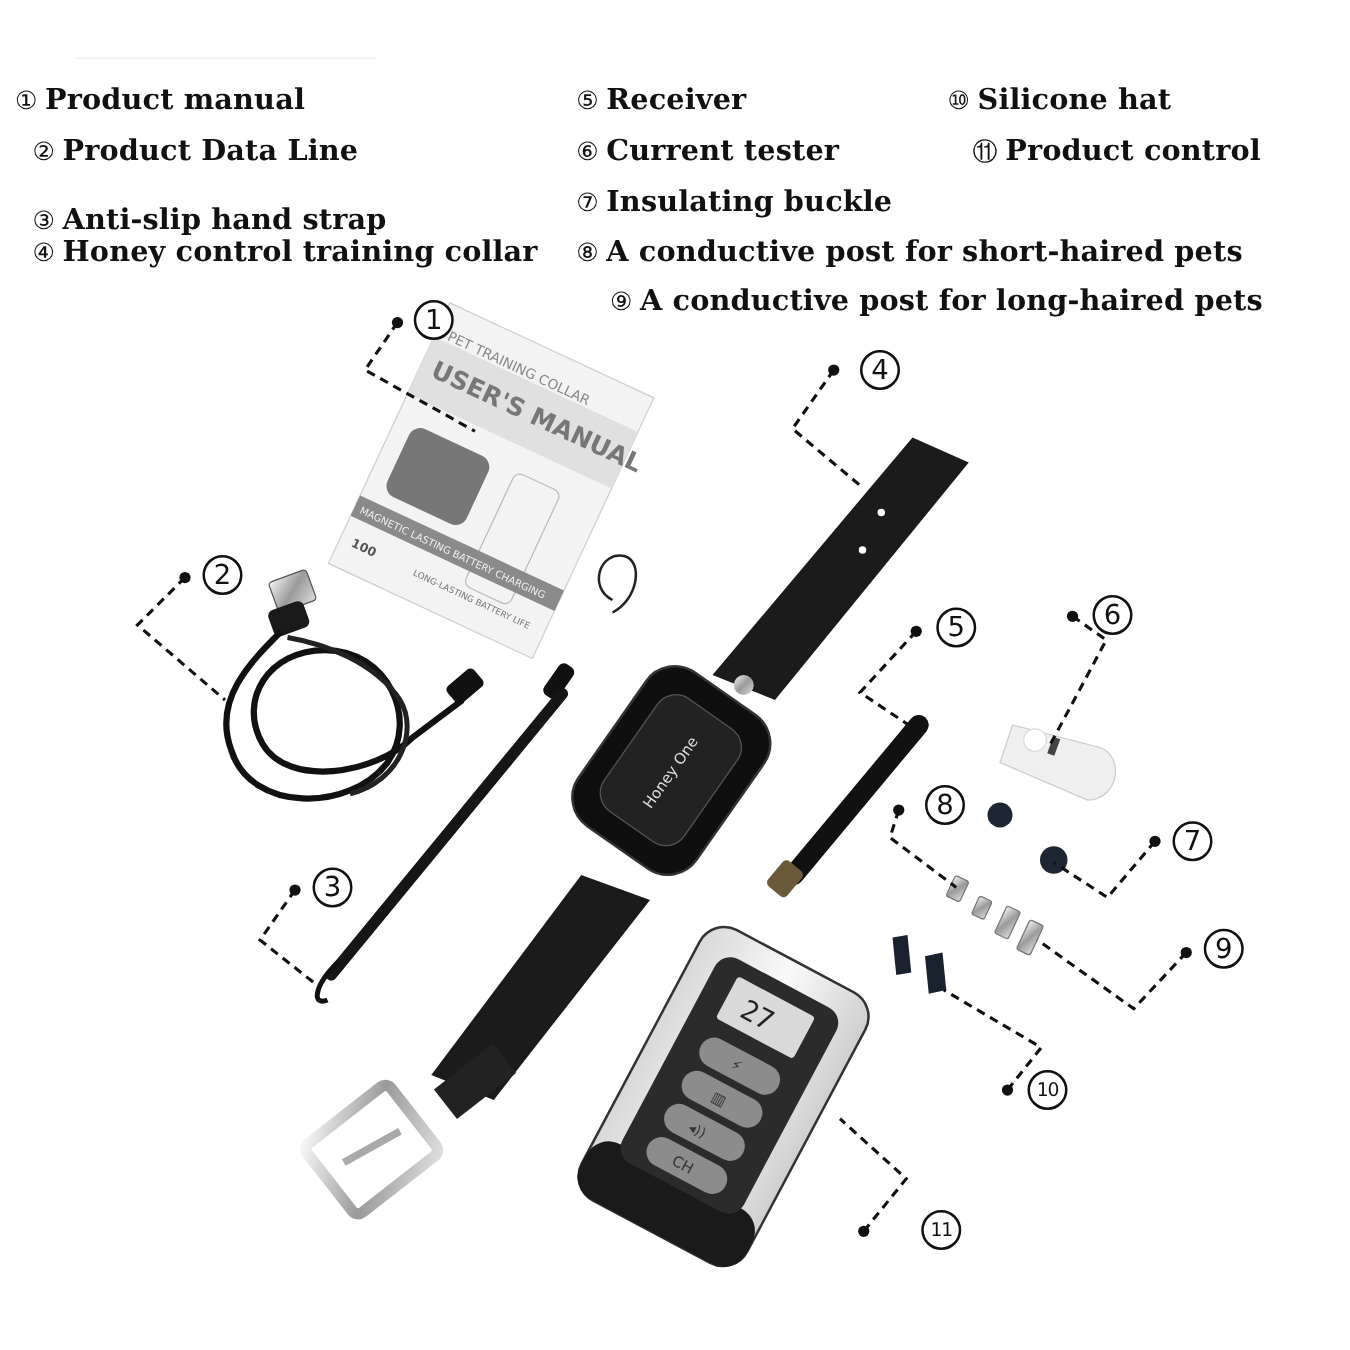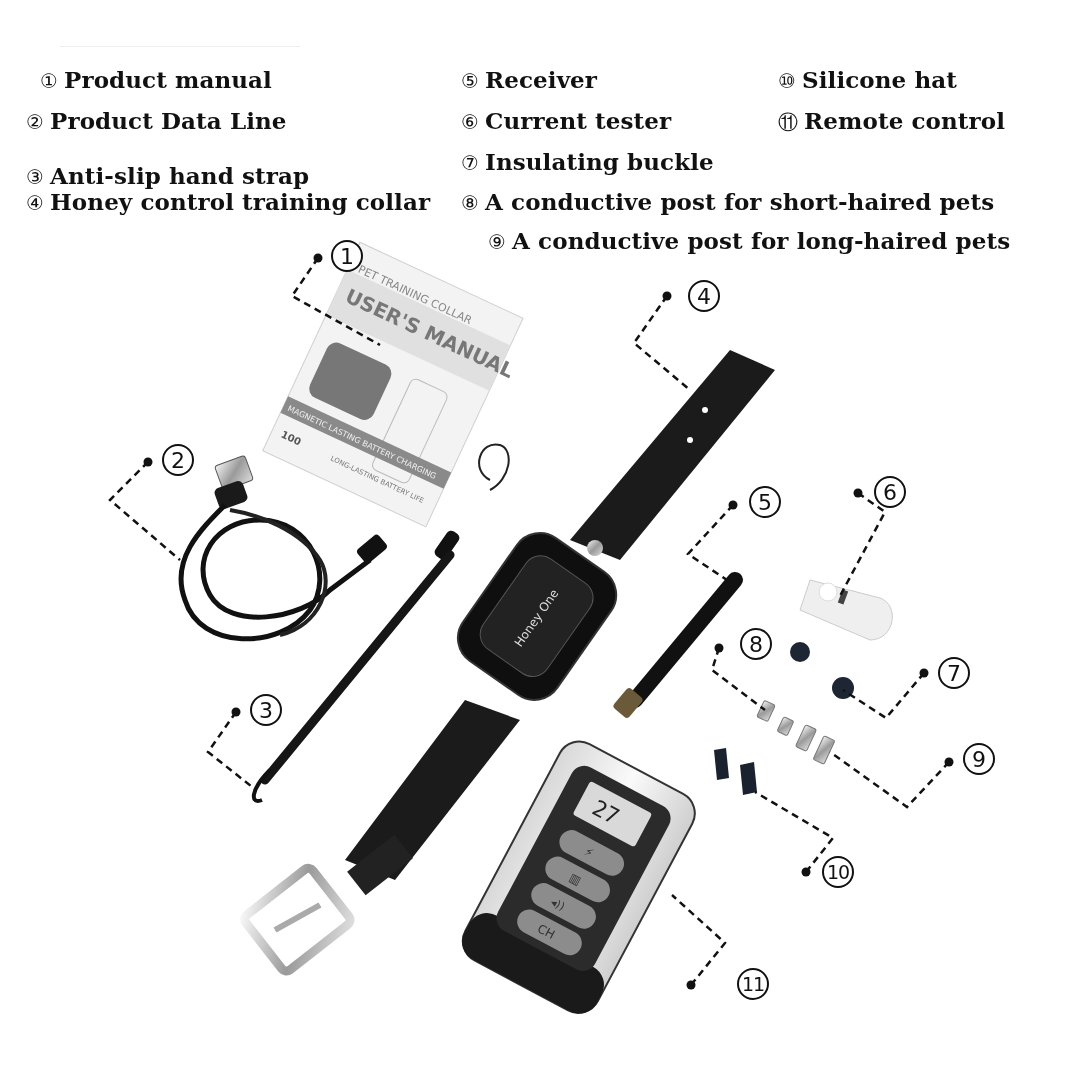--- a/index.html
+++ b/index.html
@@ -1,41 +1,41 @@
 <!DOCTYPE html>
 <html><head>
 <meta charset="utf-8">
 <style>
   html,body{margin:0;padding:0;background:#fff;}
   body{width:1080px;height:1080px;position:relative;overflow:hidden;font-family:"DejaVu Serif","Liberation Serif",serif;color:#111;}
   .legend-item{position:absolute;font-size:23px;font-weight:bold;white-space:nowrap;letter-spacing:0.1px;}
   .legend-item .num{font-weight:normal;margin-right:6px;font-family:"DejaVu Sans",sans-serif;font-size:20px;}
   .callout{position:absolute;width:32px;height:32px;border:2px solid #111;border-radius:50%;display:flex;align-items:center;justify-content:center;font-family:"DejaVu Sans",sans-serif;font-size:22px;box-sizing:border-box;background:#fff;}
-  .callout.two{font-size:19px;letter-spacing:-1px;}
+  .callout.two{font-size:15px;letter-spacing:-1px;}
   svg.lines{position:absolute;left:0;top:0;}
   .faint-line{position:absolute;left:60px;top:46px;width:240px;height:1px;background:#eee;}
 </style>
 </head>
 <body>
 
 <div class="faint-line"></div>
 
-<div class="legend-item" style="left:40px;top:66px;"><span class="num">①</span><span>Product manual</span></div>
+<div class="legend-item" style="left:12px;top:66px;"><span class="num">①</span><span>Product manual</span></div>
 <div class="legend-item" style="left:26px;top:107px;"><span class="num">②</span><span>Product Data Line</span></div>
 <div class="legend-item" style="left:26px;top:148px;margin-top:14px;"><span class="num">③</span><span>Anti-slip hand strap</span></div>
 <div class="legend-item" style="left:26px;top:188px;"><span class="num">④</span><span>Honey control training collar</span></div>
 
 <div class="legend-item" style="left:461px;top:66px;"><span class="num">⑤</span><span>Receiver</span></div>
 <div class="legend-item" style="left:461px;top:107px;"><span class="num">⑥</span><span>Current tester</span></div>
 <div class="legend-item" style="left:461px;top:148px;"><span class="num">⑦</span><span>Insulating buckle</span></div>
 <div class="legend-item" style="left:461px;top:188px;"><span class="num">⑧</span><span>A conductive post for short-haired pets</span></div>
 <div class="legend-item" style="left:488px;top:227px;"><span class="num">⑨</span><span>A conductive post for long-haired pets</span></div>
 
-<div class="legend-item" style="left:778px;top:66px;text-align:right;"><span class="num">⑩</span><span>Silicone hat</span></div>
-<div class="legend-item" style="left:778px;top:107px;"><span class="num">⑪</span><span>Remote control</span></div>
+<div class="legend-item" style="left:758px;top:66px;text-align:right;"><span class="num">⑩</span><span>Silicone hat</span></div>
+<div class="legend-item" style="left:778px;top:107px;"><span class="num">⑪</span><span>Product control</span></div>
 
 <svg class="lines" width="1080" height="1080" viewBox="0 0 1080 1080">
   <defs>
     <linearGradient id="gMetal" x1="0" y1="0" x2="1" y2="1">
       <stop offset="0" stop-color="#f4f4f4"></stop>
         <stop offset="0.5" stop-color="#9a9a9a"></stop>
         <stop offset="1" stop-color="#dcdcdc"></stop>
     </linearGradient>
     <linearGradient id="gRemote" x1="0" y1="0" x2="1" y2="0">
       <stop offset="0" stop-color="#d8d8d8"></stop>

